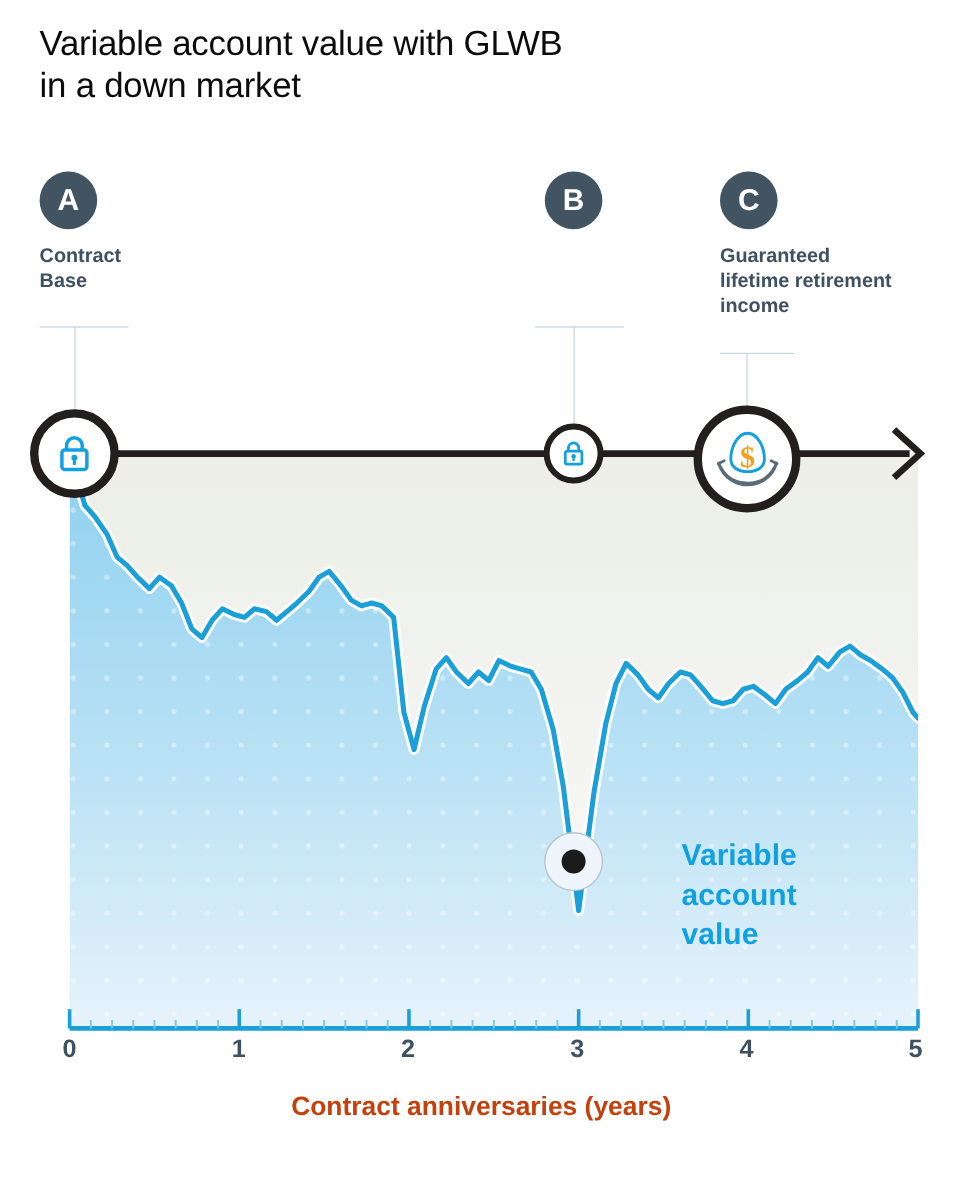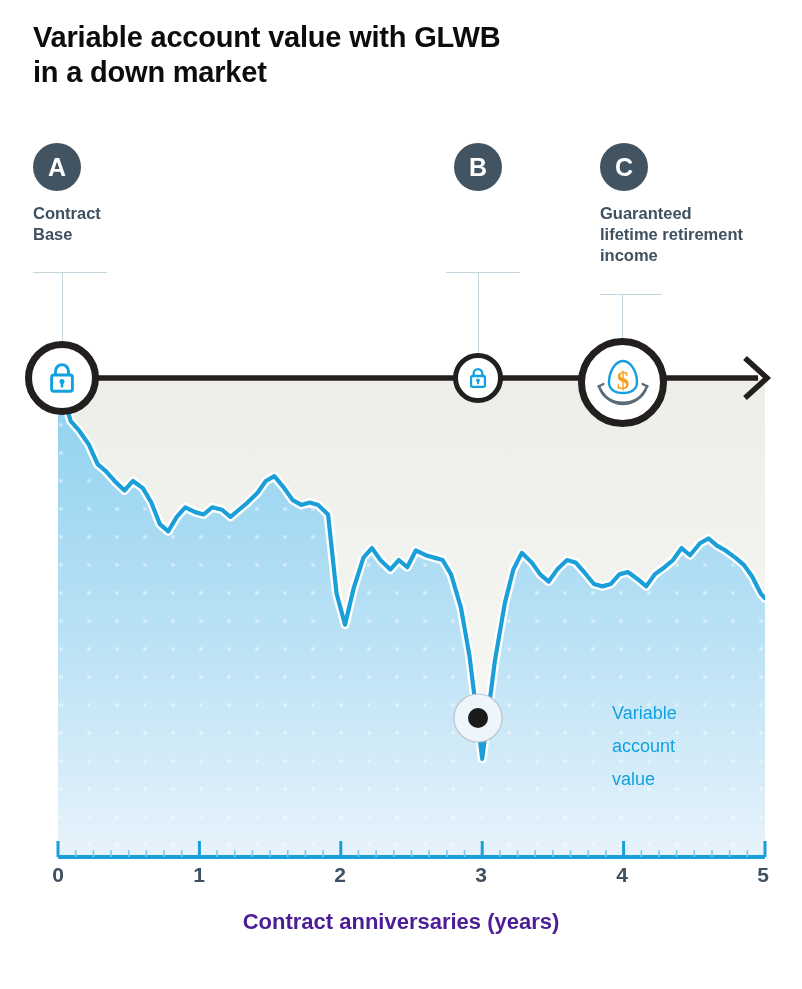--- a/index.html
+++ b/index.html
@@ -23,21 +23,21 @@
   }
 
   
   .title {
     position: absolute;
     left: 33px;
     top: 20px;
     width: 640px;
     font-size: 29px;
     line-height: 35px;
-    font-weight: 700;
+    font-weight: 400;
     color: #0c0c0c;
     letter-spacing: -0.2px;
   }
   .title .ln { display: block; }
 
   
   .callout { position: absolute; }
   .badge {
     width: 48px;
     height: 48px;
@@ -89,34 +89,33 @@
     width: 40px;
   }
   .axis-caption {
     position: absolute;
     left: 0;
     top: 909px;
     width: 802px;
     text-align: center;
     font-size: 22px;
     font-weight: 700;
-    color: #4c1d95;
+    color: #c2410c;
   }
 
   
   .series-label {
     position: absolute;
     left: 568px;
     top: 697px;
-    font-size: 18px;
+    font-size: 25px;
     line-height: 33px;
-    font-weight: 400;
+    font-weight: 700;
     color: #12a1e0;
     white-space: pre-line;
-    margin-left: 44px;
   }
 
   
   .ring {
     position: absolute;
     border-radius: 50%;
     background: #ffffff;
     border: 7px solid #231f1e;
     box-sizing: border-box;
     display: flex;

